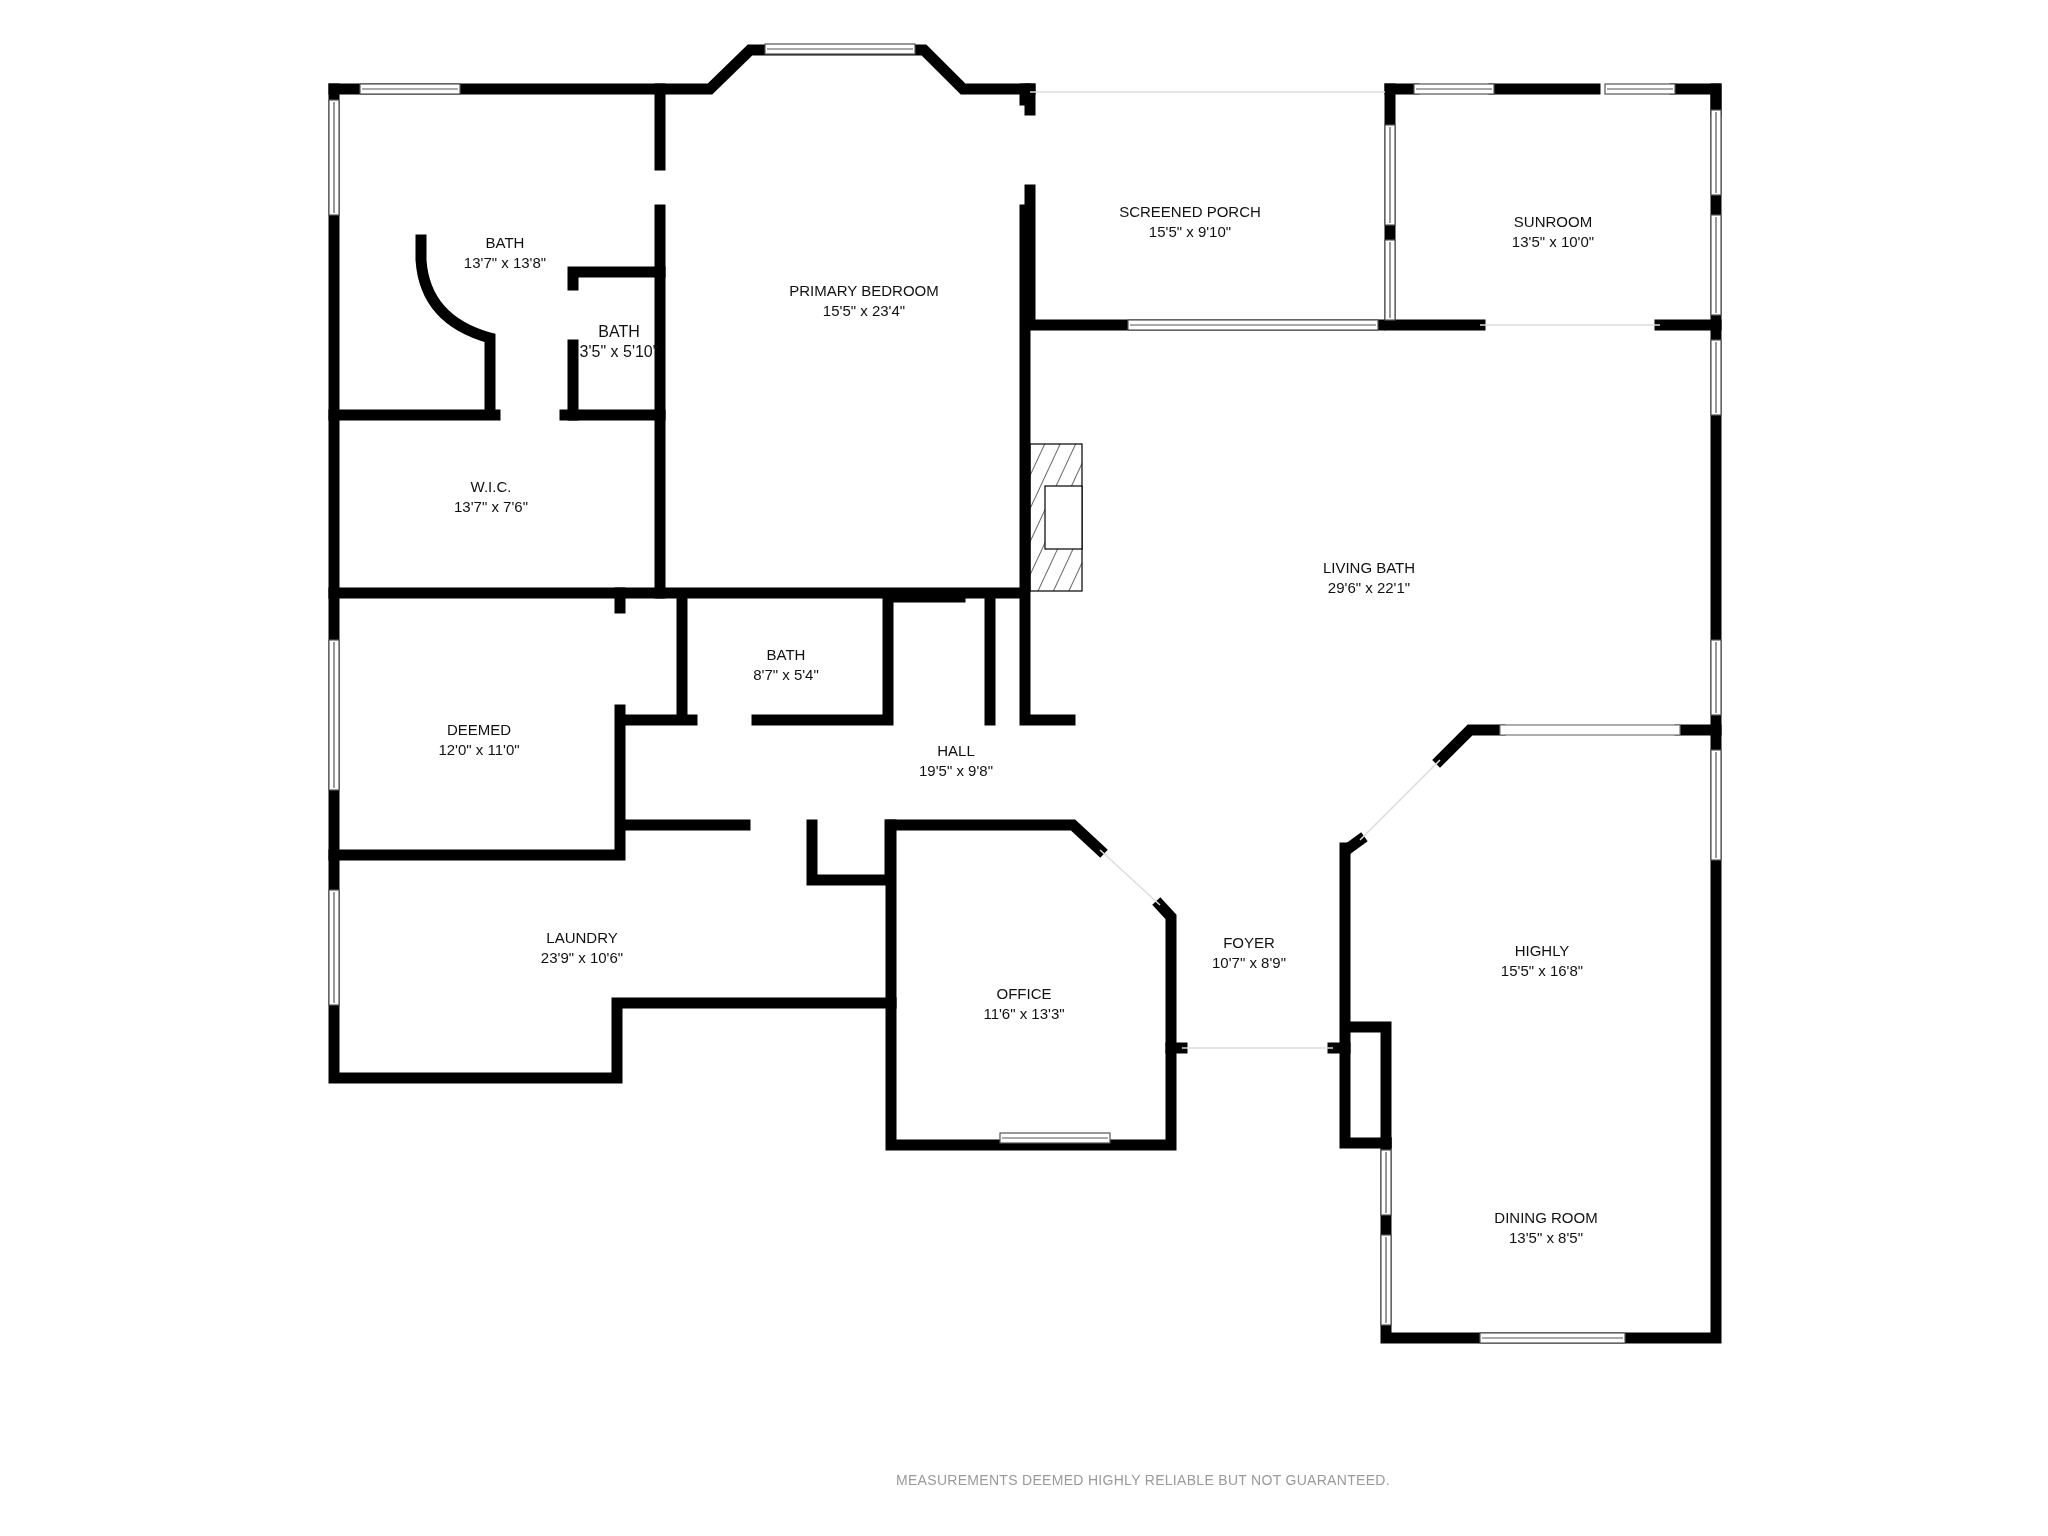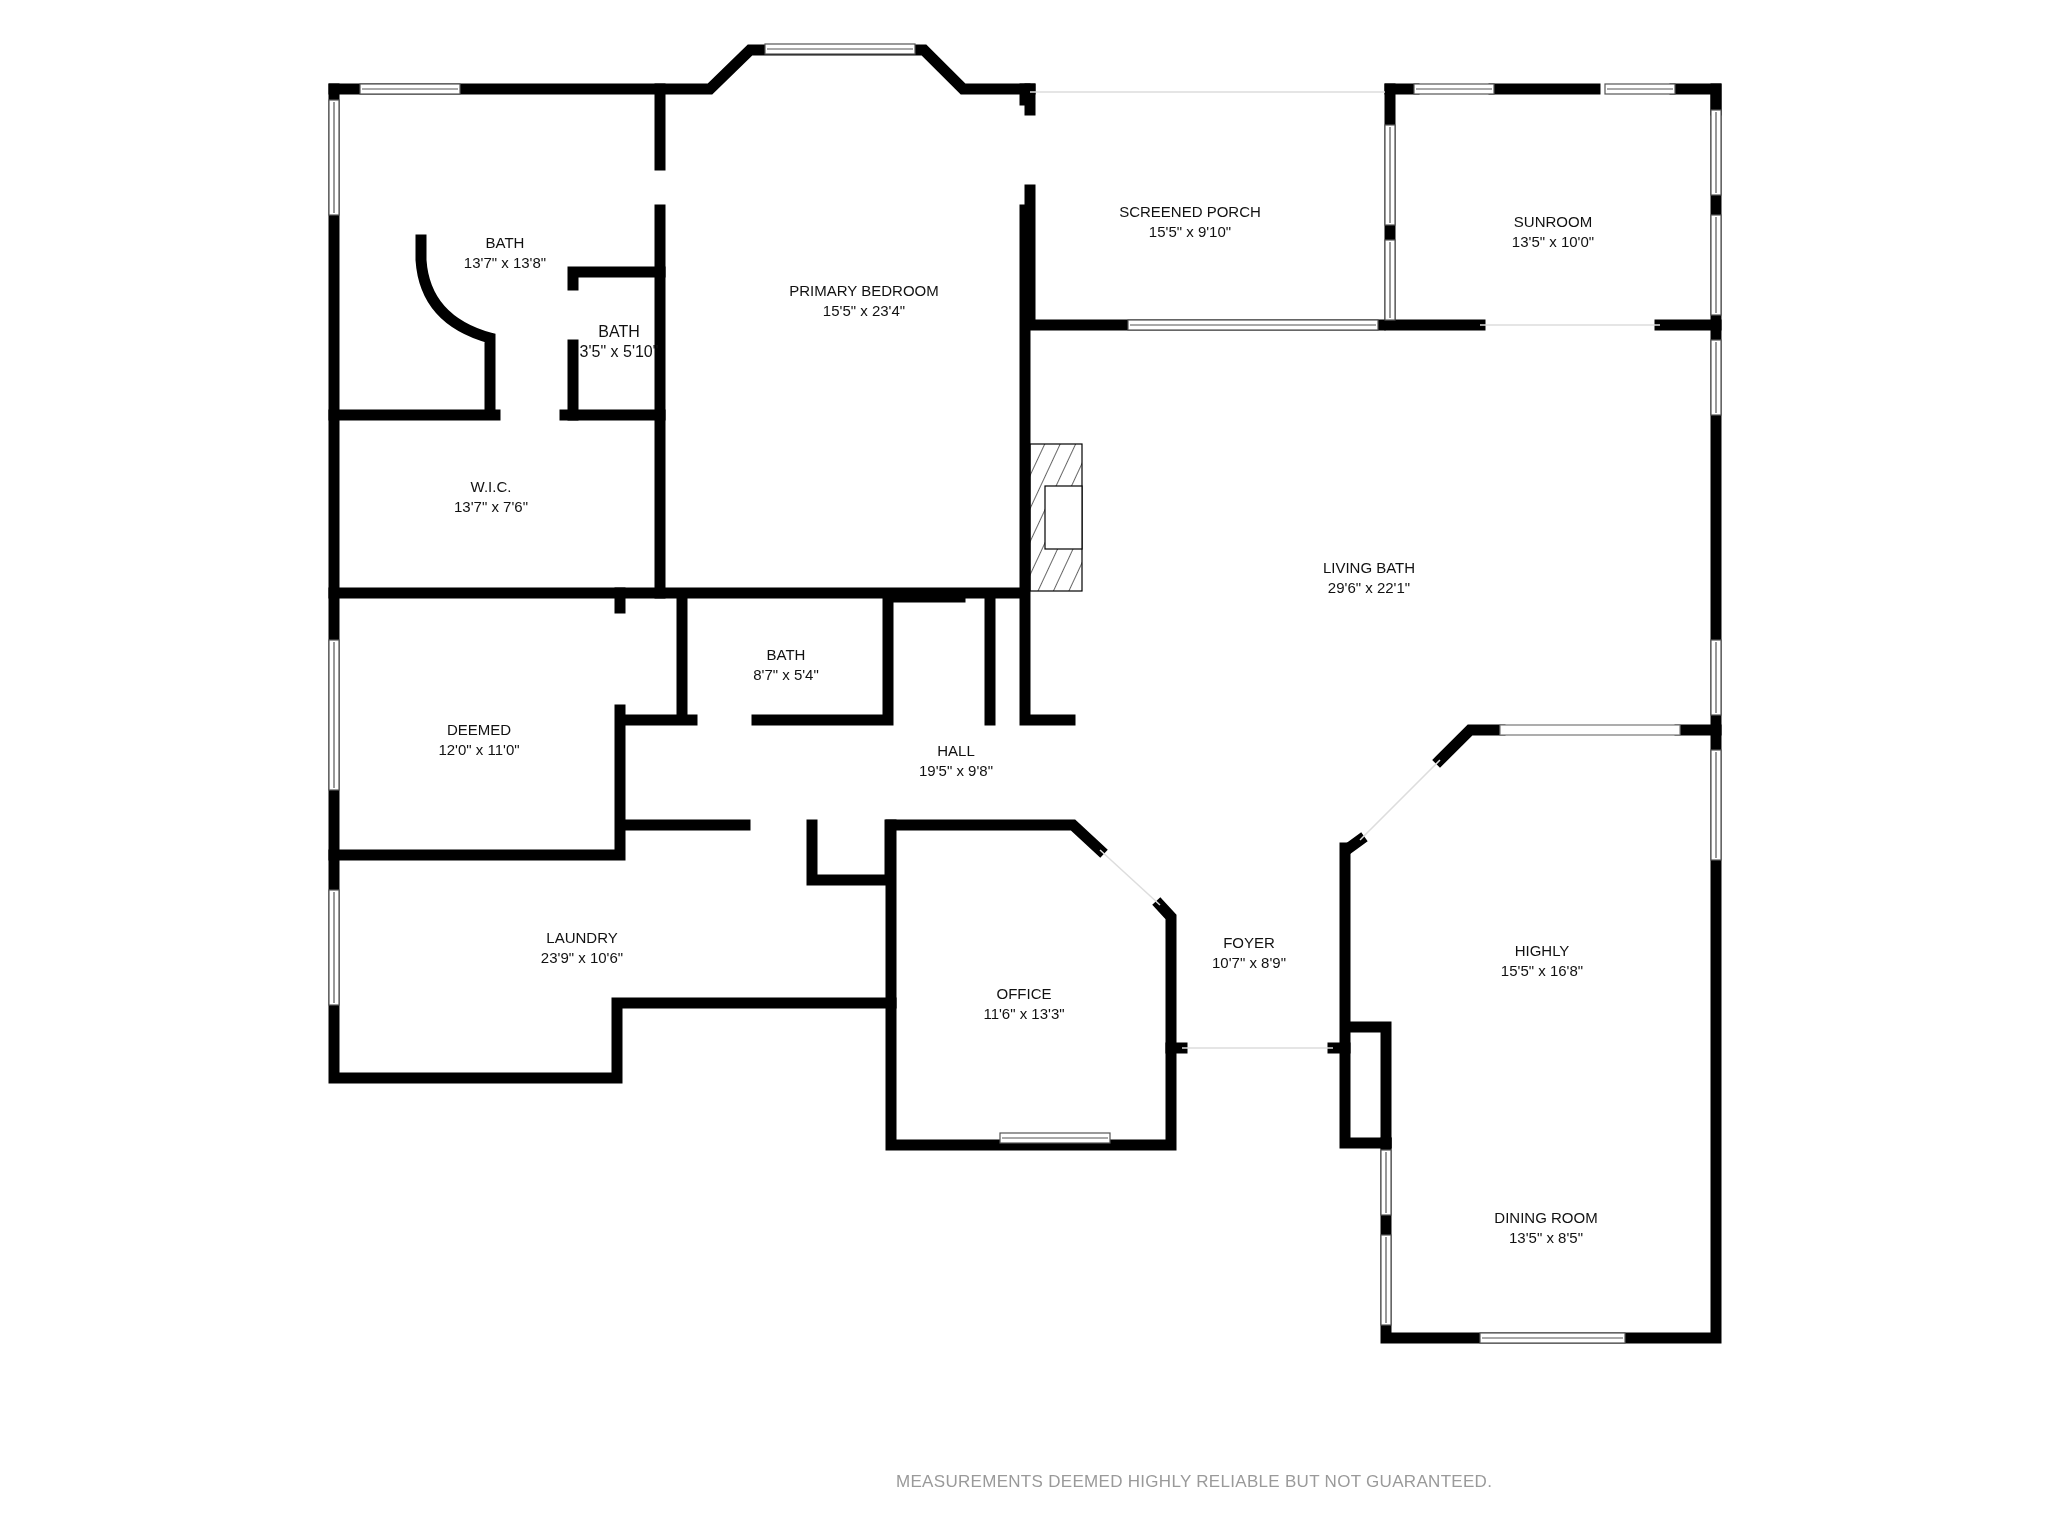--- a/index.html
+++ b/index.html
@@ -5,21 +5,21 @@
   html,body{margin:0;padding:0;background:#ffffff;}
   body{width:2048px;height:1536px;position:relative;overflow:hidden;font-family:"Liberation Sans",sans-serif;}
   #plan{position:absolute;left:0;top:0;width:2048px;height:1536px;}
   .wall{stroke:#000;stroke-width:11;fill:none;stroke-linecap:square;}
   .win{fill:#fff;stroke:#555;stroke-width:1.2;}
   .winline{stroke:#555;stroke-width:1.2;}
   .opening{stroke:#ddd;stroke-width:1.5;}
   .room-label{position:absolute;transform:translate(-50%,-50%);text-align:center;color:#111;font-size:15px;line-height:20px;white-space:nowrap;}
   .room-label .name{display:block;}
   .room-label .dim{display:block;}
-  .disclaimer{position:absolute;left:896px;top:1472px;font-size:17px;color:#9a9a9a;letter-spacing:0.3px;white-space:nowrap;}
+  .disclaimer{position:absolute;left:896px;top:1472px;font-size:14px;color:#9a9a9a;letter-spacing:0.3px;white-space:nowrap;}
 </style>
 </head>
 <body>
 
 <svg id="plan" viewBox="0 0 2048 1536" xmlns="http://www.w3.org/2000/svg">
 
   <g>
 
     <path class="wall" d="M334 89 H710 L750 50 H924 L963 89 H1030"></path>
 

